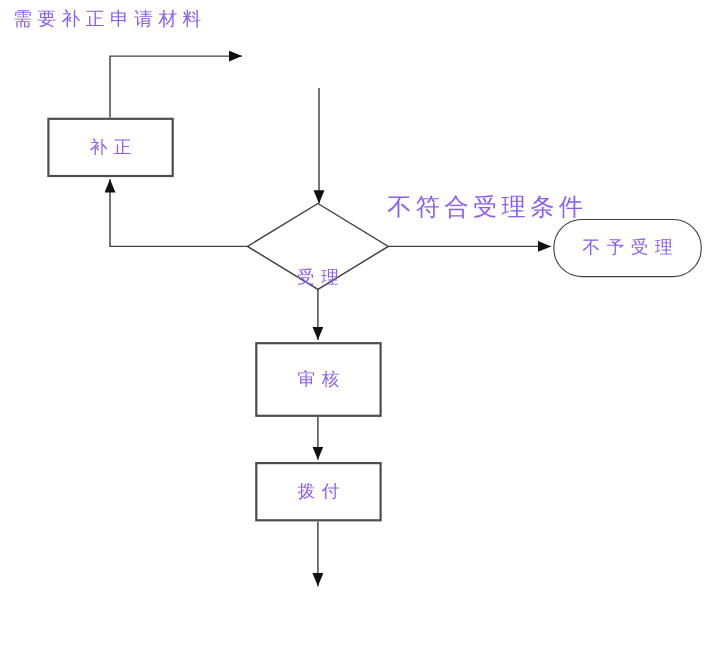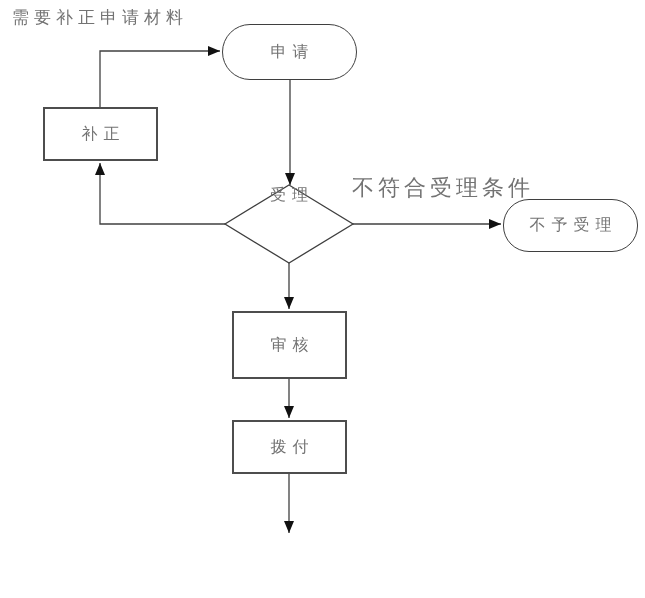--- a/index.html
+++ b/index.html
@@ -6,21 +6,21 @@
     margin: 0;
     padding: 0;
     background: #ffffff;
   }
   #canvas {
     position: relative;
     width: 645px;
     height: 598px;
     background: #ffffff;
     font-family: "Liberation Serif", "DejaVu Serif", serif;
-    color: #737373;
+    color: #8b5cf6;
     overflow: hidden;
   }
   #connectors {
     position: absolute;
     left: 0;
     top: 0;
     z-index: 0;
   }
   .node {
     position: absolute;
@@ -39,21 +39,21 @@
     border: 1.5px solid #3f3f3f;
     border-radius: 28px;
   }
   .rect {
     border: 2px solid #4d4d4d;
   }
   .diamond-label {
     position: absolute;
     box-sizing: border-box;
     display: flex;
-    align-items: flex-start;
+    align-items: flex-end;
     justify-content: center;
     background: transparent;
     font-size: 16px;
     letter-spacing: 6px;
     padding-left: 6px;
     z-index: 1;
     white-space: nowrap;
   }
   .free-label {
     position: absolute;
@@ -107,23 +107,20 @@
 
     <path d="M289 474 L289 533" fill="none" stroke="#404040" stroke-width="1.3" marker-end="url(#arrow)"></path>
 
     <polygon points="289,185 353,224 289,263 225,224" fill="#ffffff" stroke="#3f3f3f" stroke-width="1.3"></polygon>
   </svg>
 
   <div class="free-label" id="note-label">需要补正申请材料</div>
 
   <div class="free-label" id="branch-label">不符合受理条件</div>
 
-  <div class="node stadium" id="node-apply">
-    <span>申请</span>
-  </div>
 
   <div class="node rect" id="node-supplement">
     <span>补正</span>
   </div>
 
   <div class="diamond-label" id="label-accept">
     <span>受理</span>
   </div>
 
   <div class="node stadium" id="node-reject">

